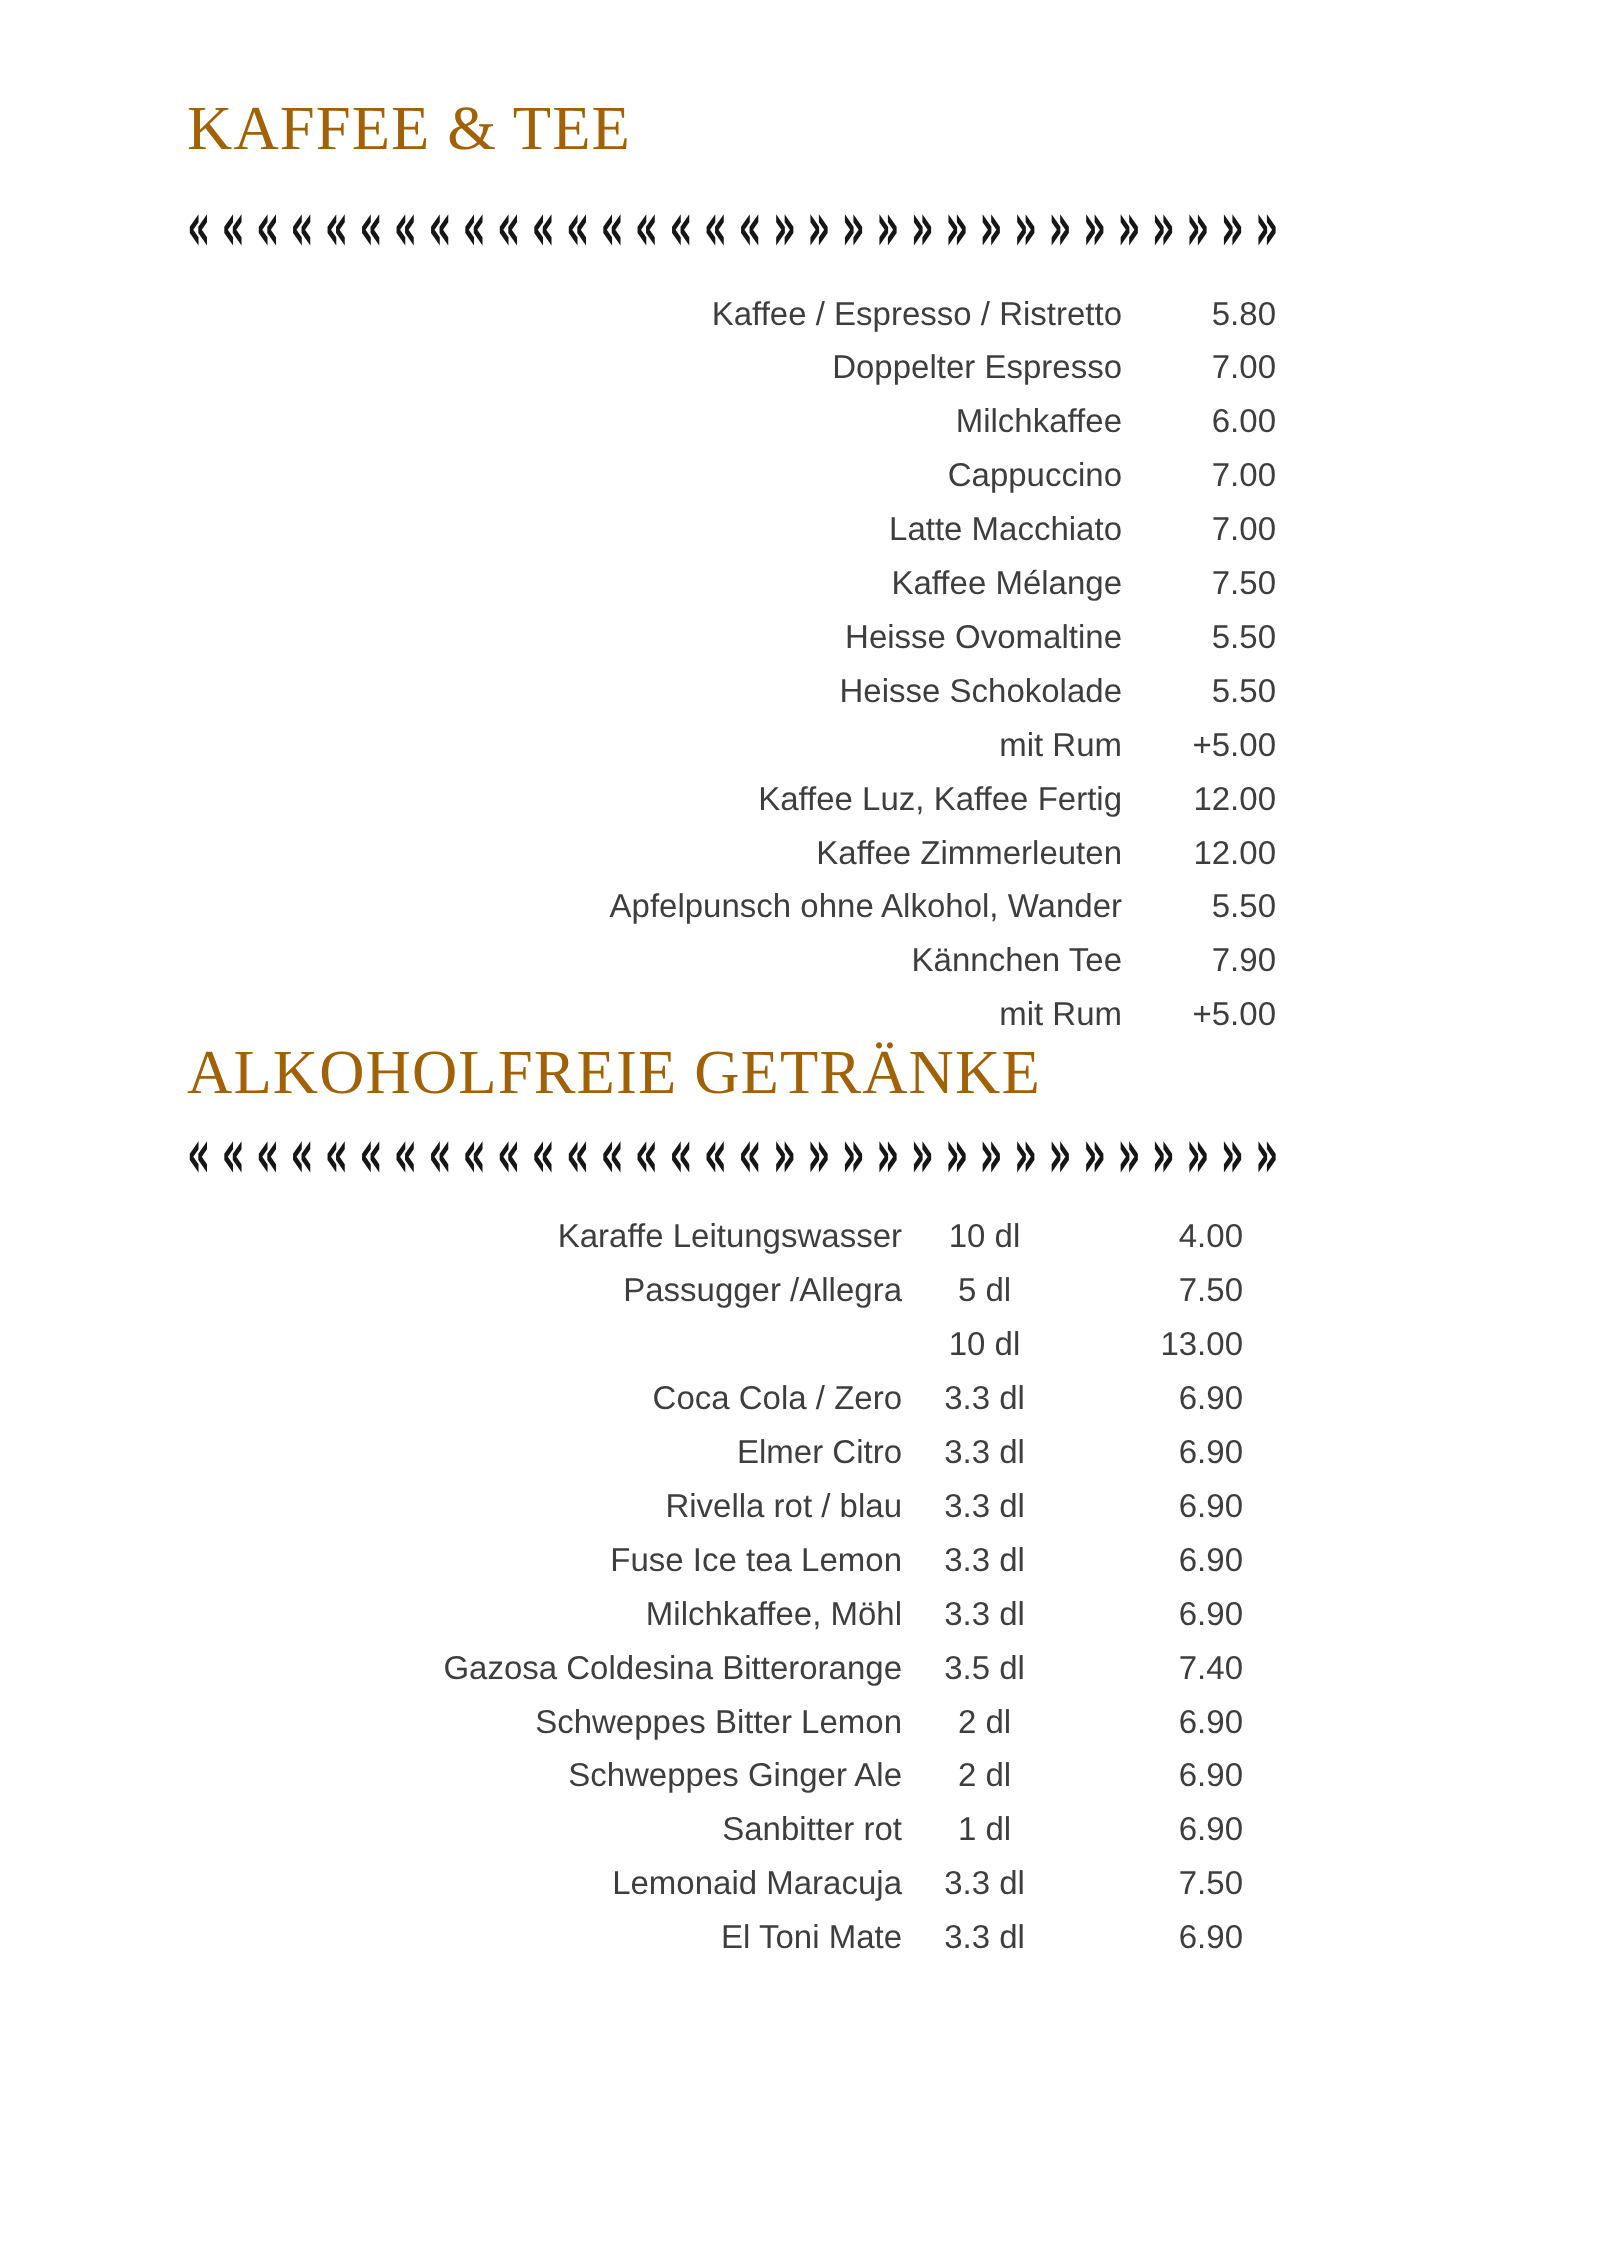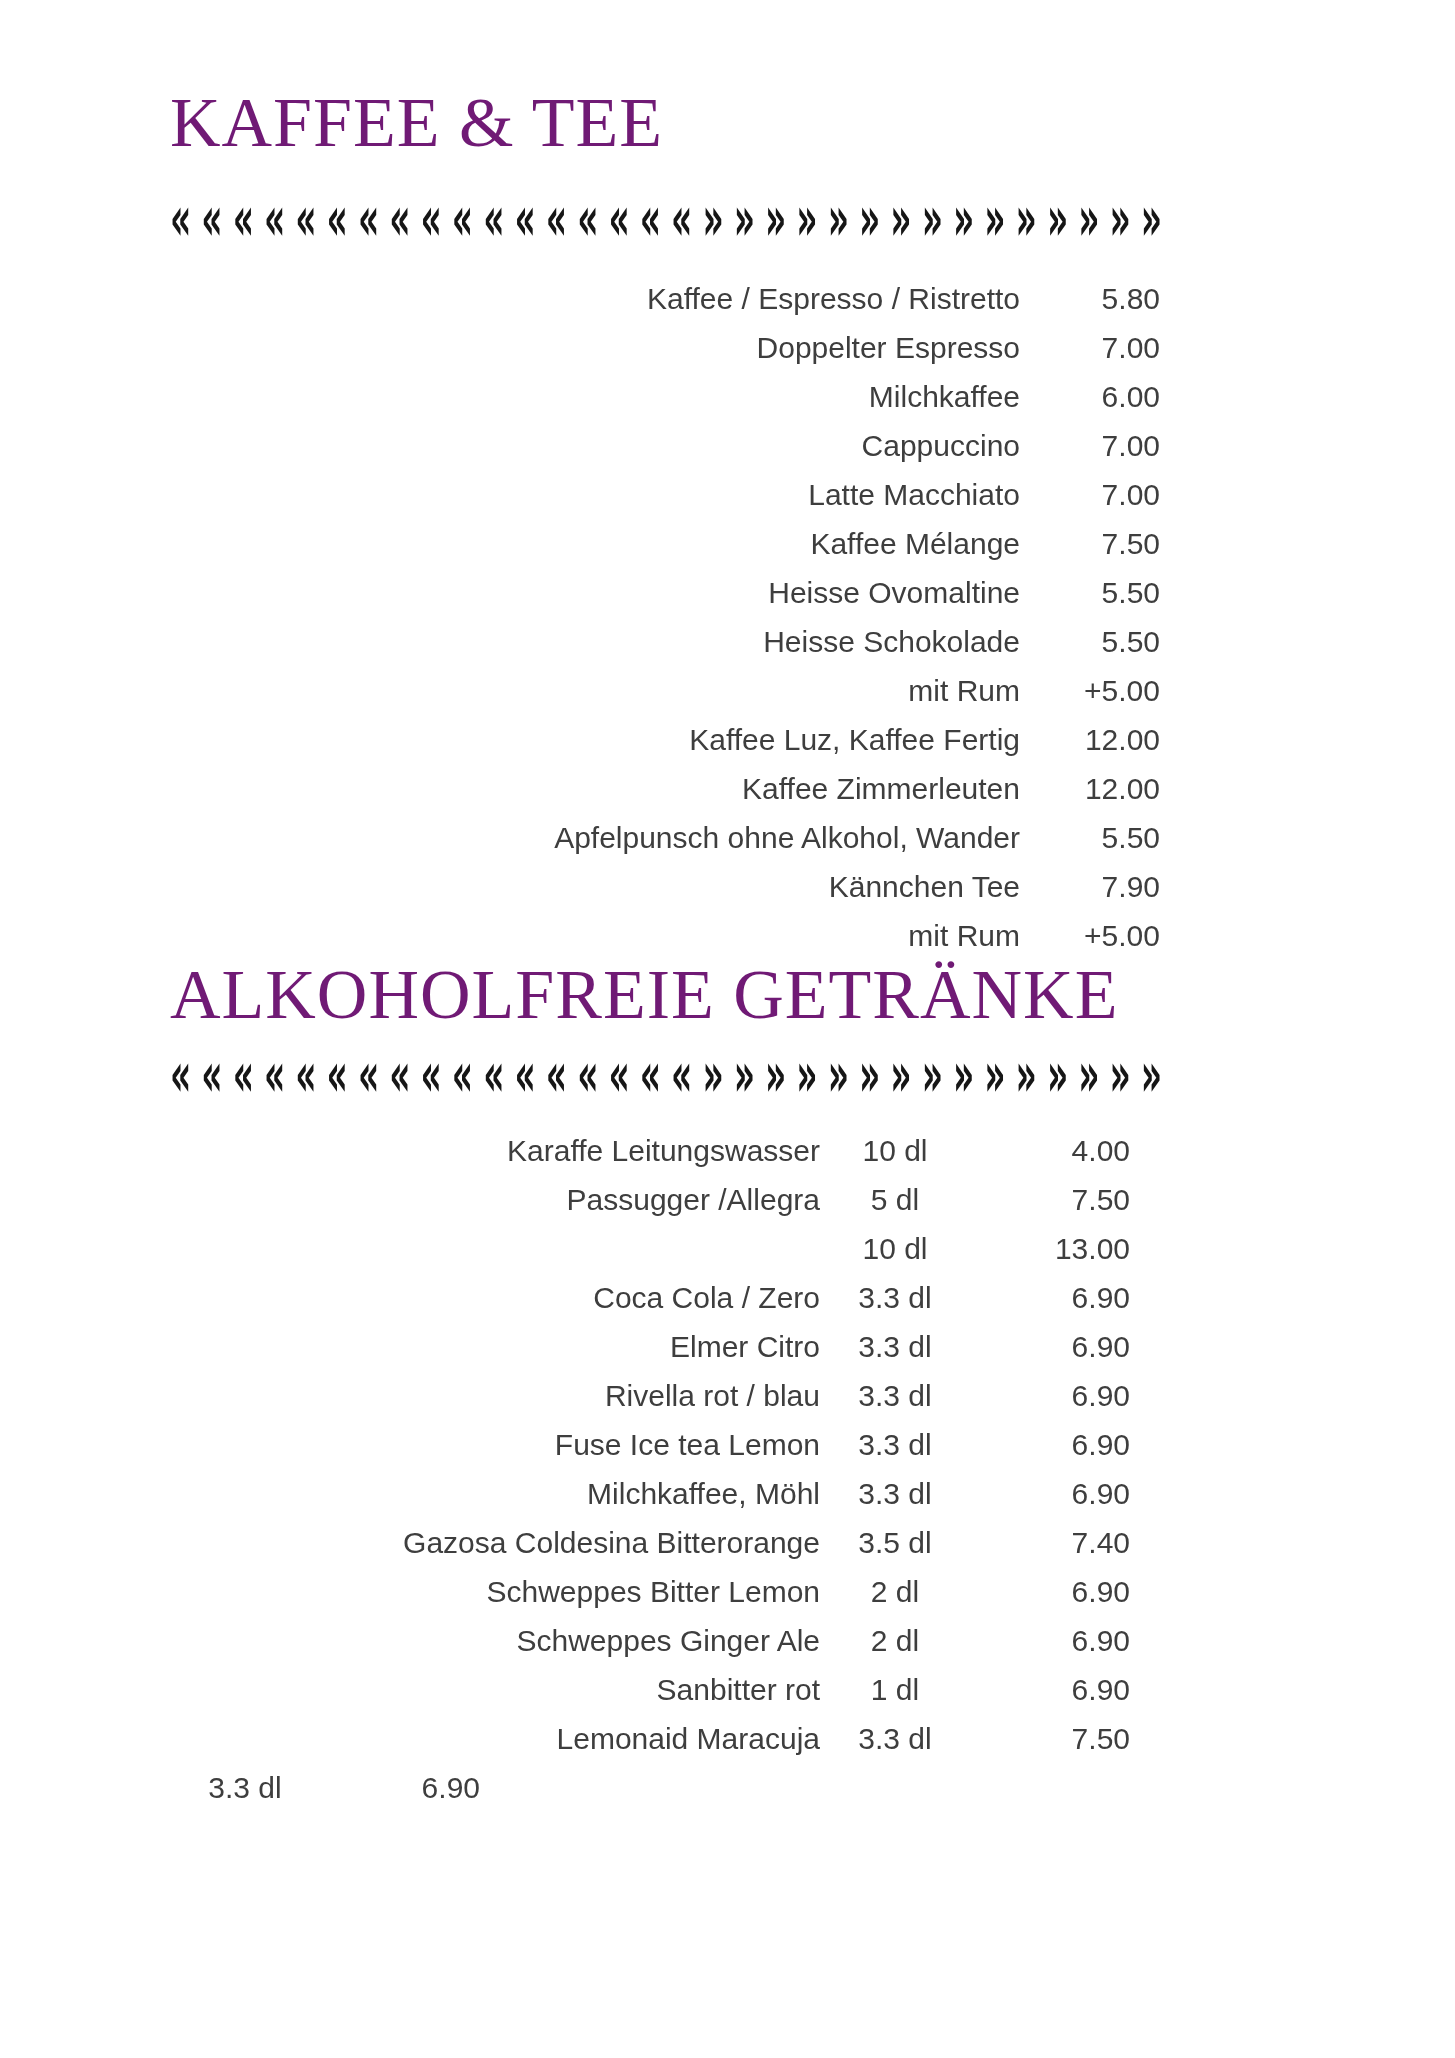--- a/index.html
+++ b/index.html
@@ -16,22 +16,22 @@
   }
   .page {
     padding: 88px 0 0 170px;
   }
   .content {
     width: 990px; 
   }
   .section-title {
     font-family: "Liberation Serif", serif;
     font-weight: 400;
-    color: #701a75;
-    font-size: 70px;
+    color: #a16207;
+    font-size: 57px;
     line-height: 1;
     letter-spacing: 1px;
     margin: 0;
     white-space: nowrap;
   }
   .divider {
     margin-top: 44px;
     height: 34px;
   }
   .divider .glyphs {
@@ -219,19 +219,20 @@
           <span class="item-name">Sanbitter rot</span>
           <span class="item-vol">1 dl</span>
           <span class="item-price">6.90</span>
         </div>
         <div class="row">
           <span class="item-name">Lemonaid Maracuja</span>
           <span class="item-vol">3.3 dl</span>
           <span class="item-price">7.50</span>
         </div>
         <div class="row">
+          <span class="item-name">El Toni Mate</span>
           <span class="item-vol">3.3 dl</span>
           <span class="item-price">6.90</span>
         </div>
       </div>
 
   </div>
 </div>
 
 </body></html>

